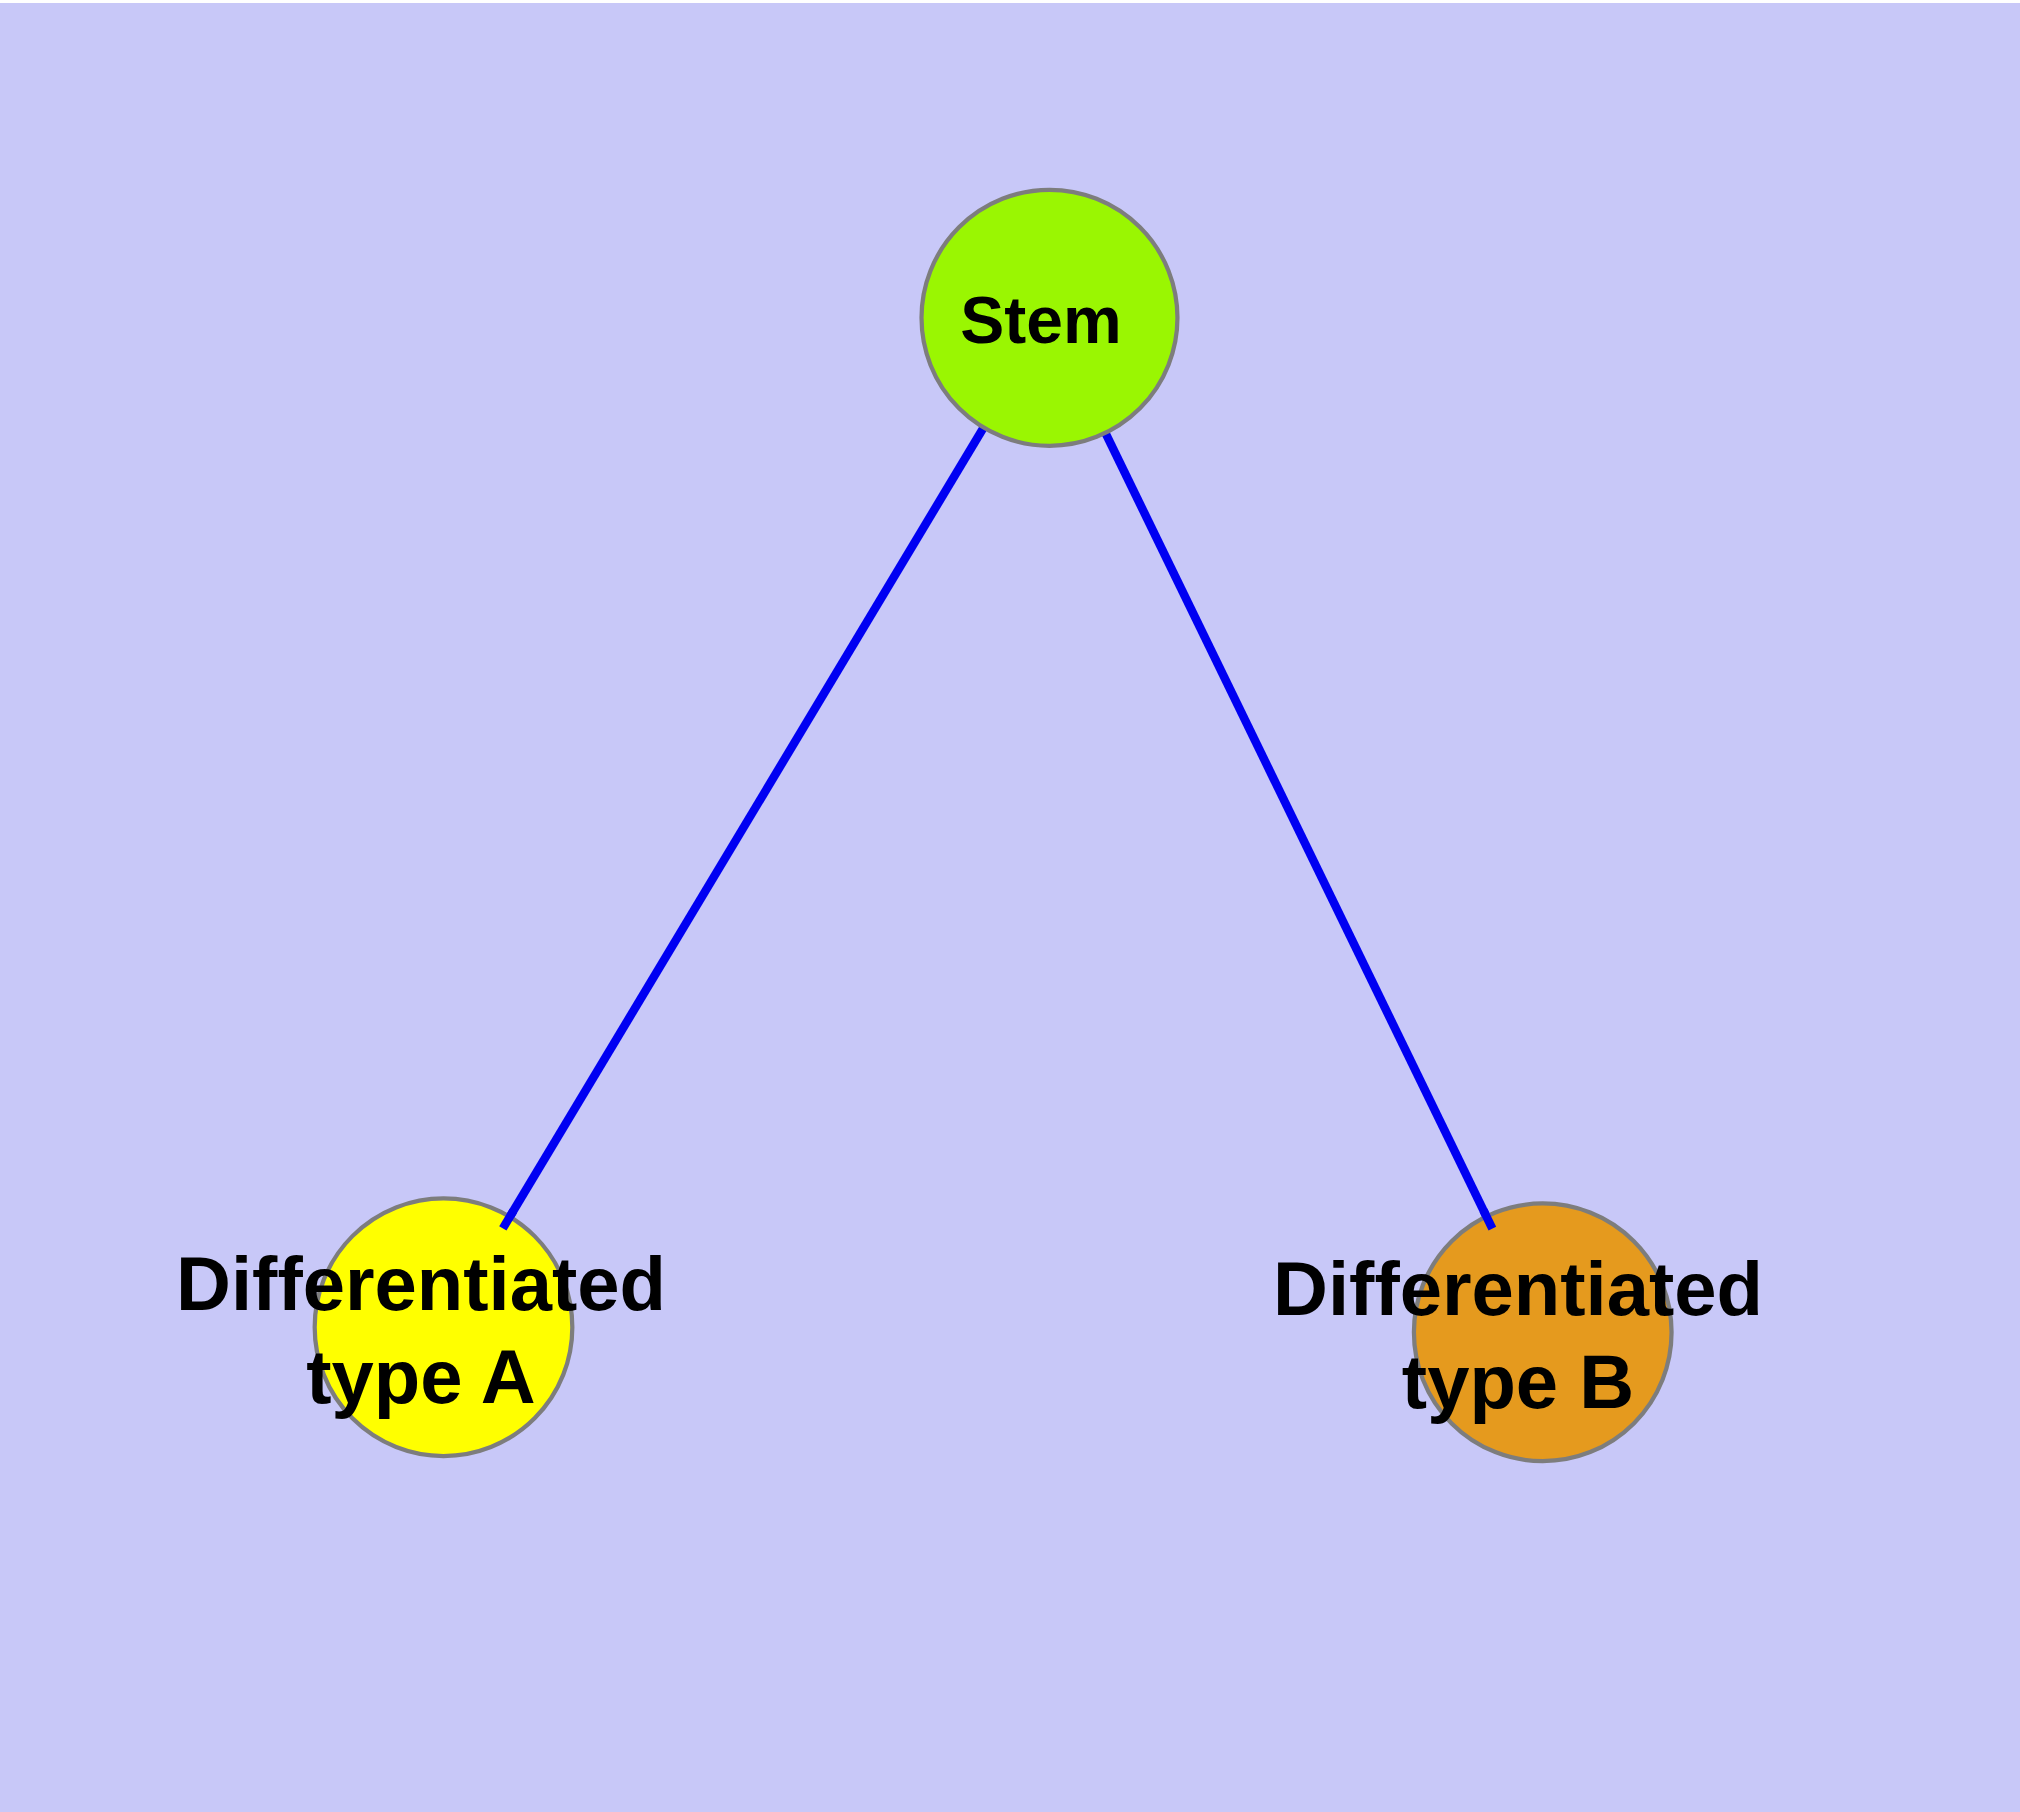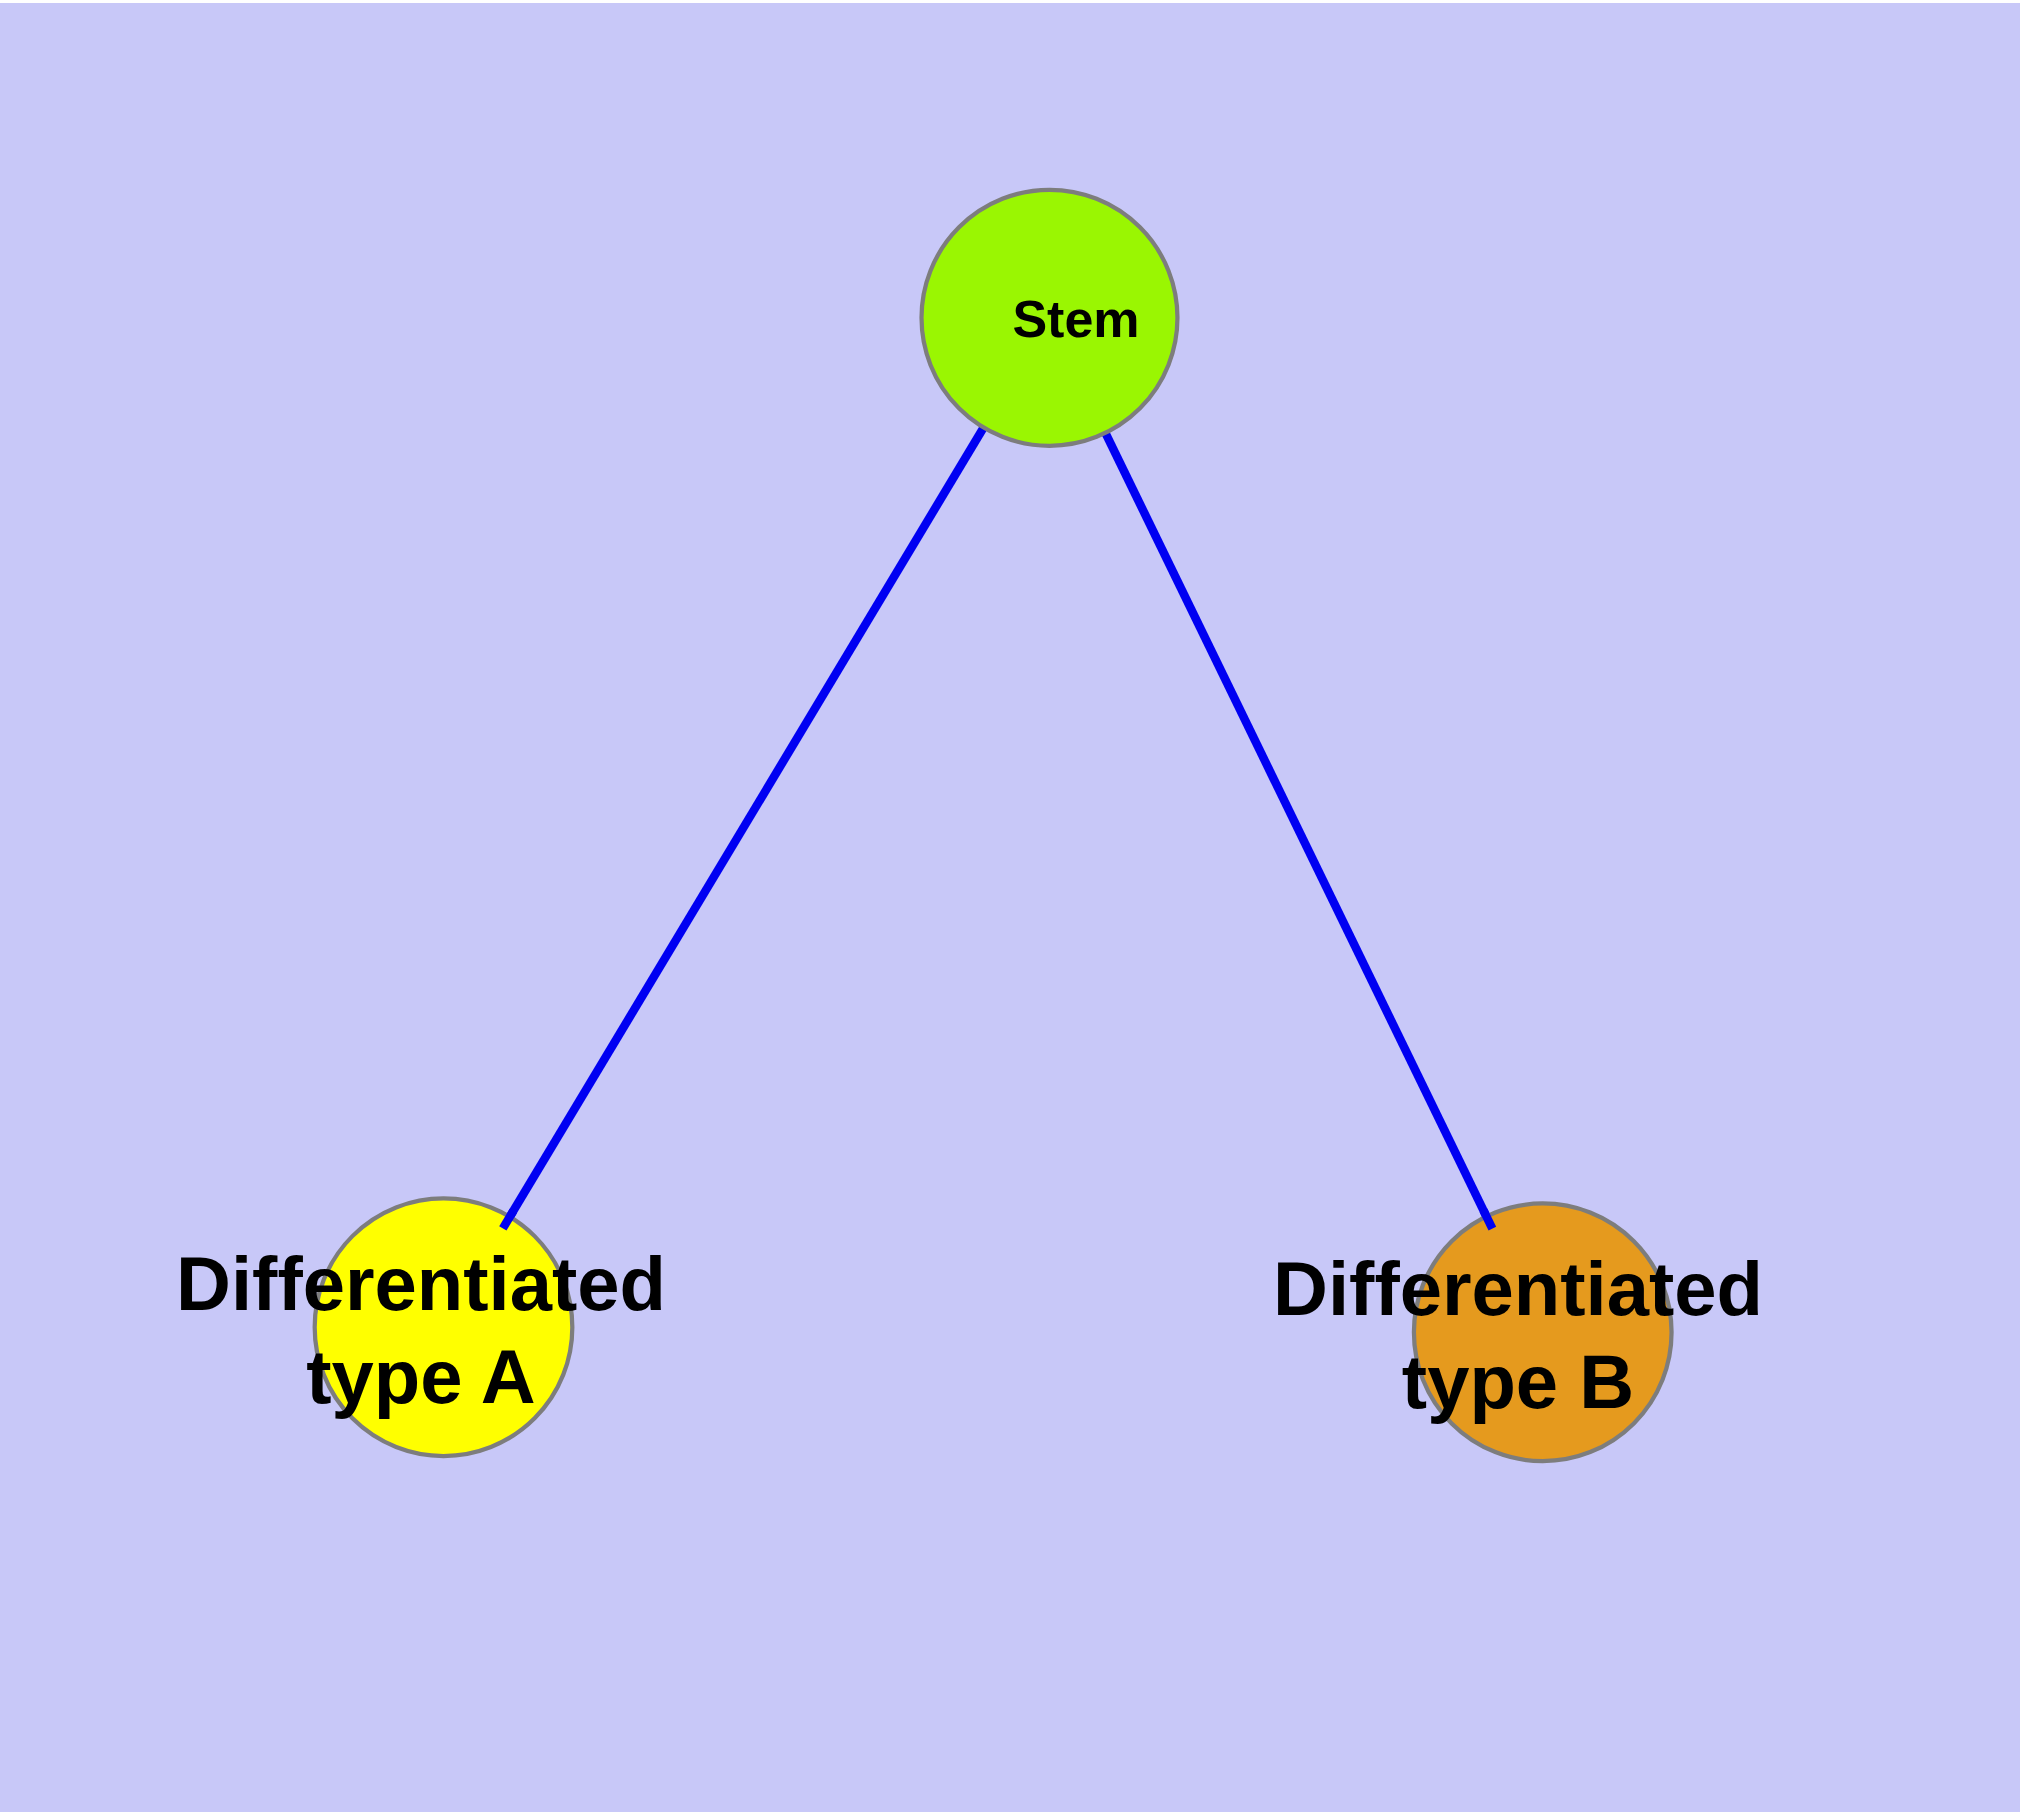--- a/index.html
+++ b/index.html
@@ -47,21 +47,21 @@
   <svg width="2021" height="1812" viewBox="0 0 2384 2138" xmlns="http://www.w3.org/2000/svg">
       <line x1="1238" y1="375" x2="523" y2="1566" stroke="#0000f2" stroke-width="10"></line>
       <line x1="1238" y1="375" x2="1820" y2="1572" stroke="#0000f2" stroke-width="10"></line>
       <circle cx="1238" cy="375" r="151" fill="#9af602" stroke="#7d7d7d" stroke-width="5"></circle>
       <circle cx="523" cy="1566" r="152" fill="#ffff00" stroke="#7d7d7d" stroke-width="5"></circle>
       <circle cx="1820" cy="1572" r="152" fill="#e59a1e" stroke="#7d7d7d" stroke-width="5"></circle>
       <line x1="605.3531946217507" y1="1428.8214618258671" x2="593.0002154284881" y2="1449.398242551987" stroke="#0000f2" stroke-width="10"></line>
       <line x1="1750.037012845908" y1="1428.107052193388" x2="1760.5314609190218" y2="1449.6909943643798" stroke="#0000f2" stroke-width="10"></line>
     </svg>
   <div class="labels-layer">
-      <div class="node-label" style="left: 1076px; top: 320px; color: rgb(0, 0, 0); font-size: 52px;">Stem</div>
+      <div class="node-label" style="left: 1041px; top: 320px; color: rgb(0, 0, 0); font-size: 66px;">Stem</div>
       <div class="node-label" style="left: 421px; top: 1331px; color: rgb(0, 0, 0); font-size: 76px;">Differentiated
 type A</div>
       <div class="node-label" style="left: 1518px; top: 1336px; color: rgb(0, 0, 0); font-size: 76px;">Differentiated
 type B</div>
     </div>
   <div class="top-edge"></div>
 </div>
 
 
 </body></html>

